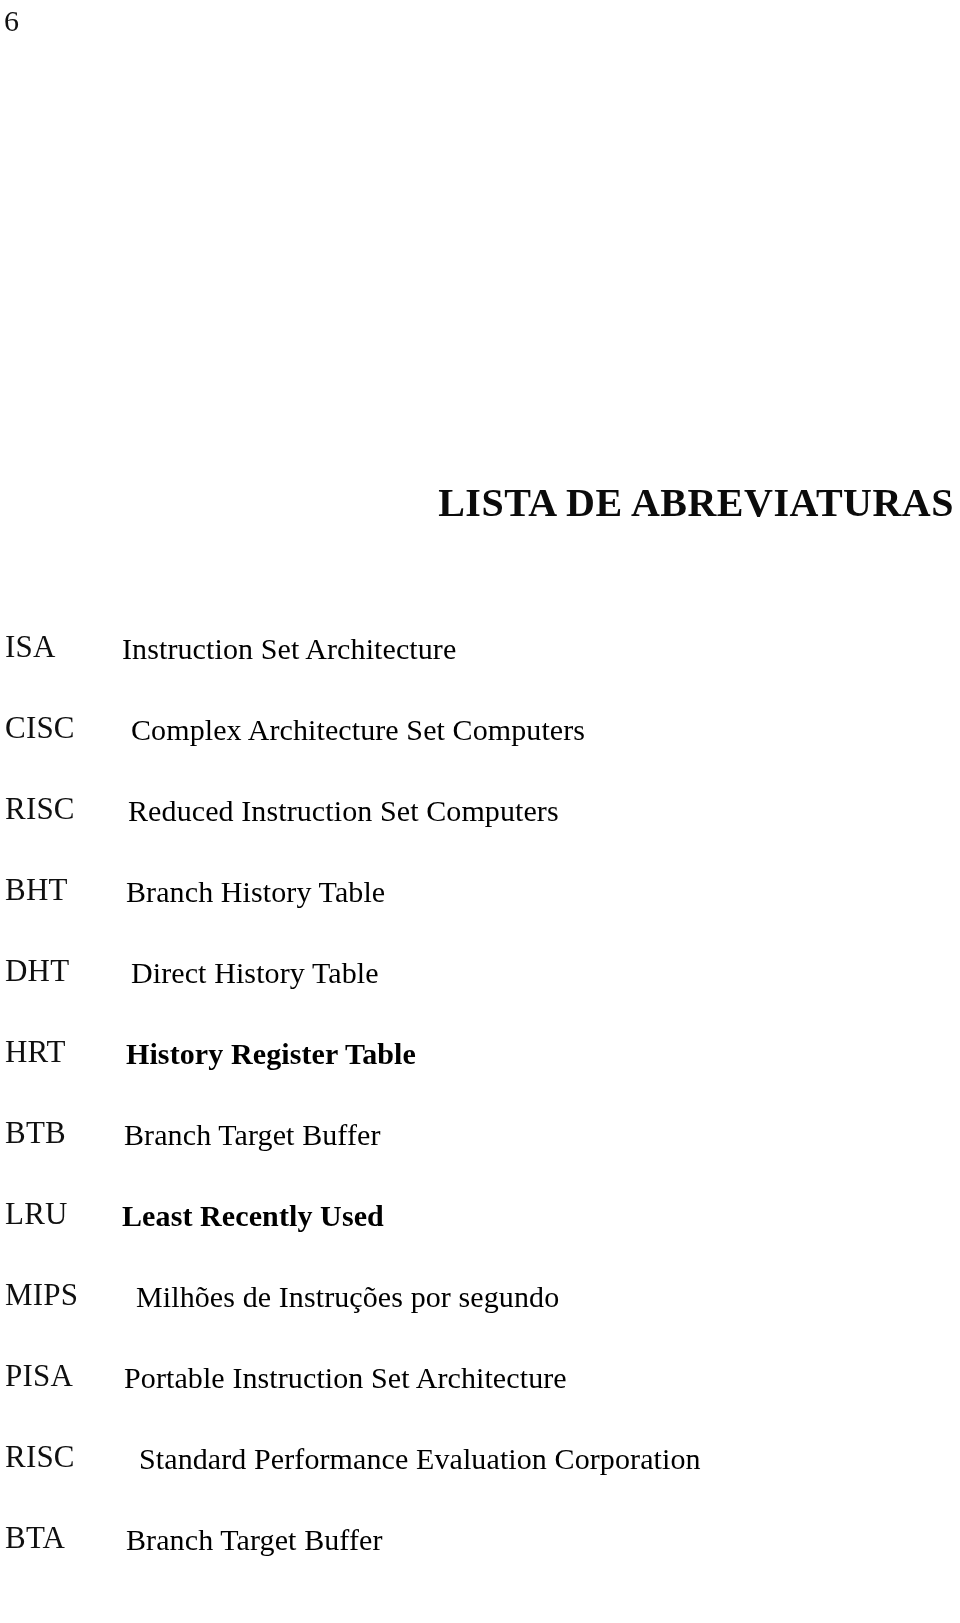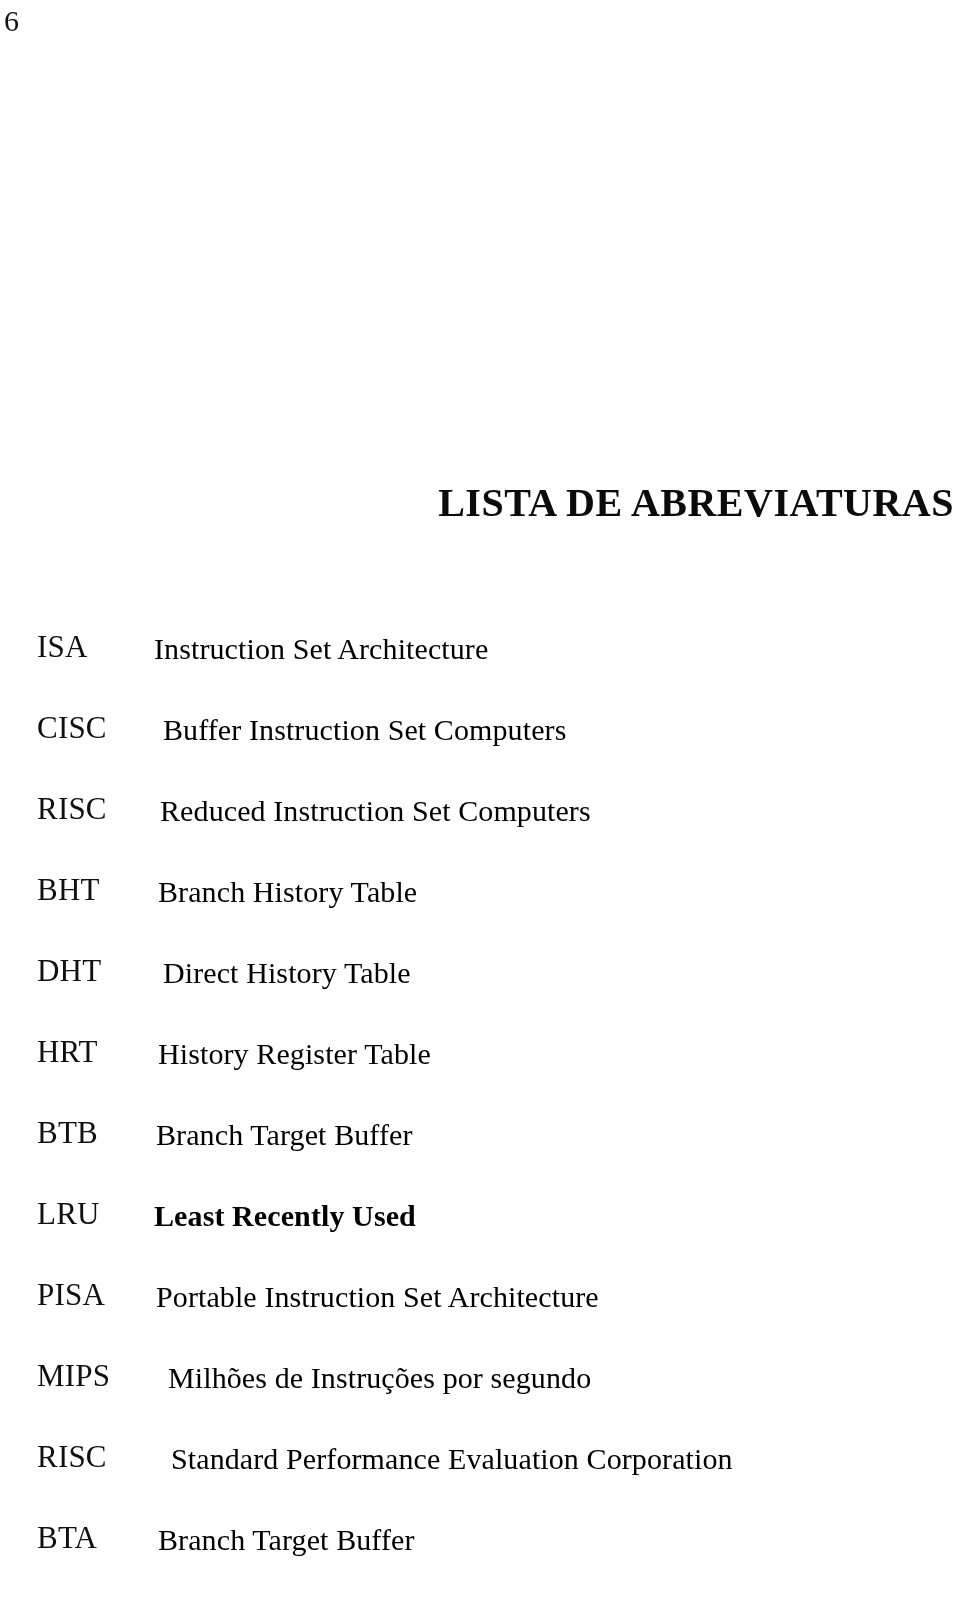--- a/index.html
+++ b/index.html
@@ -56,21 +56,20 @@
   .abbrev-list {
     position: absolute;
     left: 0;
     top: 628px;
     width: 960px;
   }
 
   .abbrev-row {
     position: relative;
     height: 81px;
-    margin-left: 32px;
   }
 
   .abbrev-term {
     position: absolute;
     left: 5px;
     top: 0;
     font-size: 31px;
     line-height: 38px;
     letter-spacing: 0.2px;
     white-space: nowrap;
@@ -96,53 +95,53 @@
 
   <h1 class="heading">LISTA DE ABREVIATURAS</h1>
 
   <div class="abbrev-list">
       <div class="abbrev-row">
         <span class="abbrev-term">ISA</span>
         <span class="abbrev-def" style="left: 122px;">Instruction Set Architecture</span>
       </div>
       <div class="abbrev-row">
         <span class="abbrev-term">CISC</span>
-        <span class="abbrev-def" style="left: 131px;">Buffer Instruction Set Computers</span>
+        <span class="abbrev-def" style="left: 131px;">Complex Architecture Set Computers</span>
       </div>
       <div class="abbrev-row">
         <span class="abbrev-term">RISC</span>
         <span class="abbrev-def" style="left: 128px;">Reduced Instruction Set Computers</span>
       </div>
       <div class="abbrev-row">
         <span class="abbrev-term">BHT</span>
         <span class="abbrev-def" style="left: 126px;">Branch History Table</span>
       </div>
       <div class="abbrev-row">
         <span class="abbrev-term">DHT</span>
         <span class="abbrev-def" style="left: 131px;">Direct History Table</span>
       </div>
       <div class="abbrev-row">
         <span class="abbrev-term">HRT</span>
-        <span class="abbrev-def" style="left: 126px;">History Register Table</span>
+        <span class="abbrev-def" style="left: 126px; font-weight: bold;">History Register Table</span>
       </div>
       <div class="abbrev-row">
         <span class="abbrev-term">BTB</span>
         <span class="abbrev-def" style="left: 124px;">Branch Target Buffer</span>
       </div>
       <div class="abbrev-row">
         <span class="abbrev-term">LRU</span>
         <span class="abbrev-def" style="left: 122px; font-weight: bold;">Least Recently Used</span>
       </div>
       <div class="abbrev-row">
+        <span class="abbrev-term">MIPS</span>
+        <span class="abbrev-def" style="left: 136px;">Milhões de Instruções por segundo</span>
+      </div>
+      <div class="abbrev-row">
         <span class="abbrev-term">PISA</span>
         <span class="abbrev-def" style="left: 124px;">Portable Instruction Set Architecture</span>
-      </div>
-      <div class="abbrev-row">
-        <span class="abbrev-term">MIPS</span>
-        <span class="abbrev-def" style="left: 136px;">Milhões de Instruções por segundo</span>
       </div>
       <div class="abbrev-row">
         <span class="abbrev-term">RISC</span>
         <span class="abbrev-def" style="left: 139px; font-family: Liberation Serif, serif;">Standard Performance Evaluation Corporation</span>
       </div>
       <div class="abbrev-row">
         <span class="abbrev-term">BTA</span>
         <span class="abbrev-def" style="left: 126px;">Branch Target Buffer</span>
       </div>
     </div>

